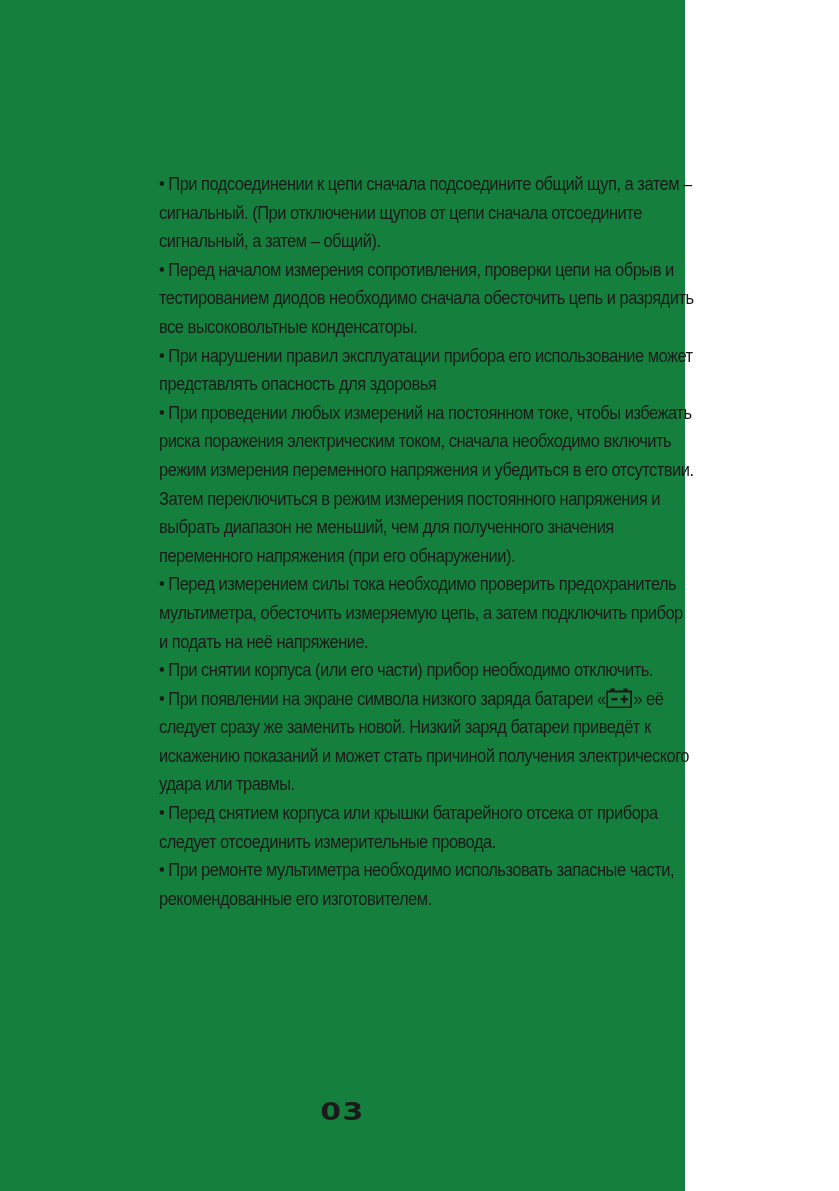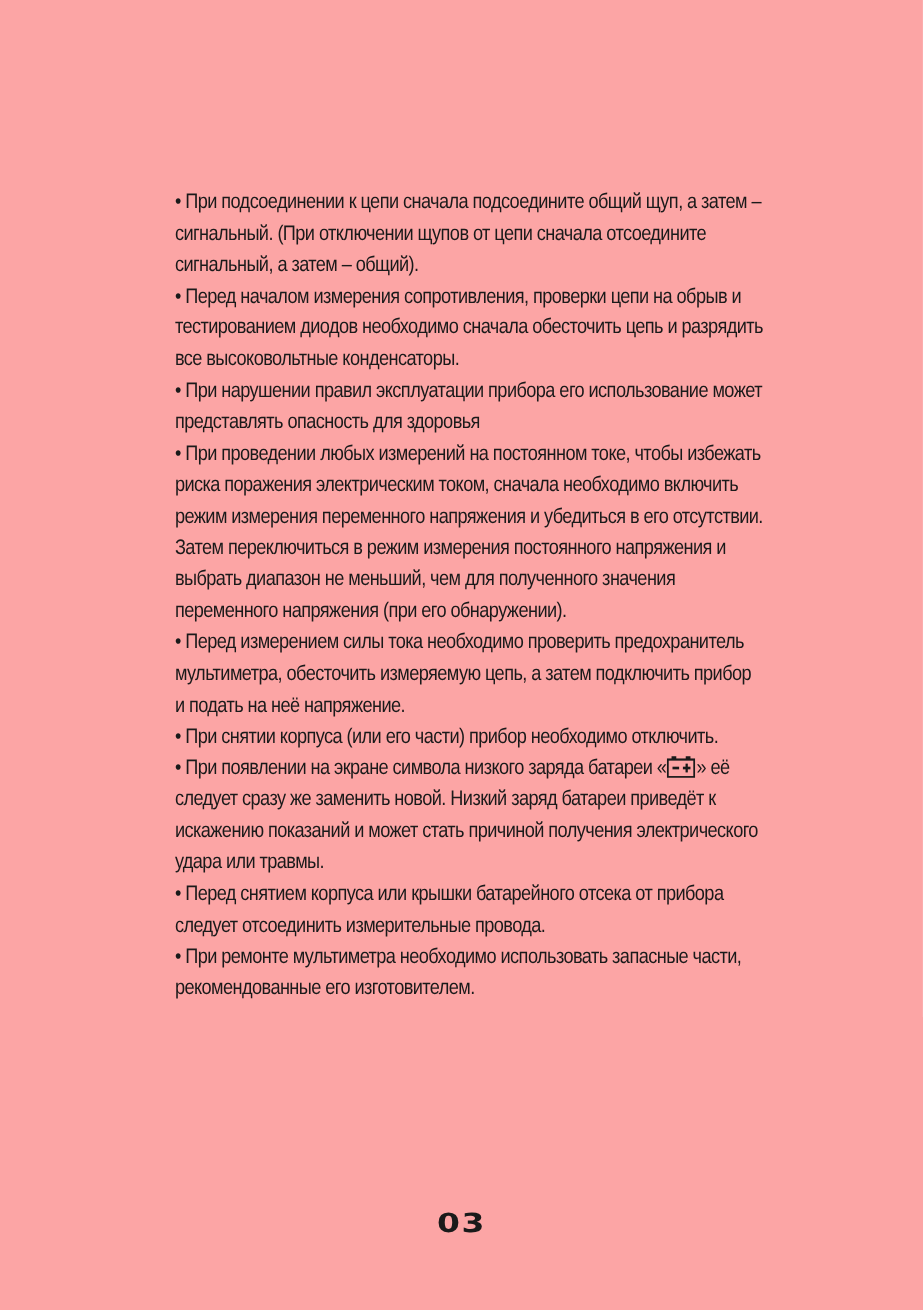--- a/index.html
+++ b/index.html
@@ -1,17 +1,17 @@
 <!DOCTYPE html>
 <html><head>
 <meta charset="utf-8">
 <style>
   html, body { margin: 0; padding: 0; background: #ffffff; }
   body { width: 839px; height: 1191px; position: relative; overflow: hidden; }
-  .page { position: absolute; left: 0; top: 0; width: 839px; height: 1191px; background: #fca5a5; }
+  .page { position: absolute; left: 0; top: 0; width: 685px; height: 1191px; background: #15803d; }
   .content {
     position: absolute;
     left: 159px;
     top: 170px;
     width: 660px;
     font-family: "Liberation Sans", sans-serif;
     font-size: 19.2px;
     line-height: 28.6px;
     color: #1a1a1a;
     letter-spacing: -0.6px;

